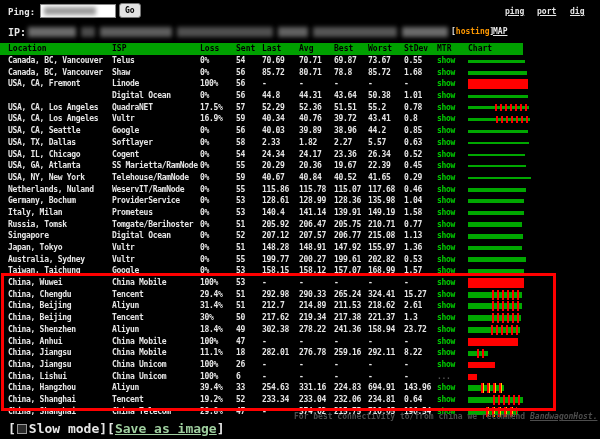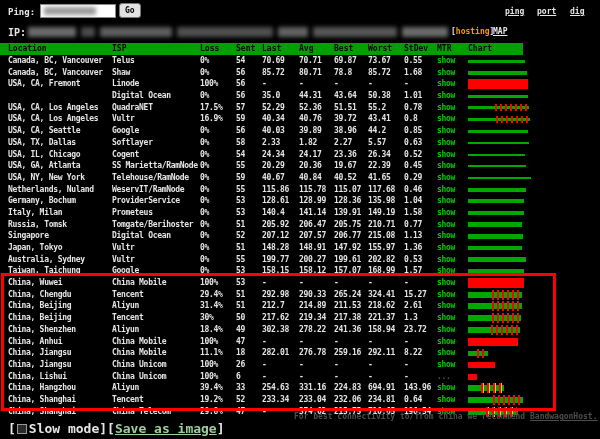--- a/index.html
+++ b/index.html
@@ -41,21 +41,21 @@
   .bar.green{background:var(--chart-green);}
   .bar.red{background:var(--chart-red);}
   .stripes{position:absolute;left:45%;width:52%;top:-2px;bottom:-2px;display:block;
     background:repeating-linear-gradient(90deg,var(--chart-red) 0 2px,transparent 2px 5px);}
   .stripes.red-yellow{left:35%;width:62%;
     background:repeating-linear-gradient(90deg,var(--chart-red) 0 2px,var(--chart-yellow) 2px 3px,transparent 3px 6px);}
   
   .redbox{left:1px;top:273px;width:555px;height:138px;border:3px solid var(--chart-red);box-sizing:border-box;z-index:5;}
   
   .ad{left:294px;top:412px;color:var(--ad-gray);z-index:1;}
-  .ad a{color:var(--ad-gray);}
+  .ad a{color:var(--ad-gray);font-style:italic;}
   .controls{left:8px;top:421px;font-size:13px;}
   .checkbox{display:inline-block;width:8px;height:8px;border:1px solid #999;background:#2a2a2a;vertical-align:-1px;margin:0 2px 0 1px;}
   .save-link{color:#9fcf9f;}
 </style>
 </head>
 <body>
 
 <span class="abs ping-label">Ping:</span>
 <span class="abs ping-input">
   <span class="redact"></span>
@@ -129,21 +129,21 @@
       <span class="cell cl6">-</span>
       <span class="cell cl7">-</span>
       <span class="cell cl8">-</span>
       <span class="cell cl9 show">show</span>
       <span class="bar red" style="width: 60px; height: 10px; top: 1px;"></span>
     </div>
     <div class="trow">
       <span class="cell cl1">Digital Ocean</span>
       <span class="cell cl2">0%</span>
       <span class="cell cl3">56</span>
-      <span class="cell cl4">35.0</span>
+      <span class="cell cl4">44.8</span>
       <span class="cell cl5">44.31</span>
       <span class="cell cl6">43.64</span>
       <span class="cell cl7">50.38</span>
       <span class="cell cl8">1.01</span>
       <span class="cell cl9 show">show</span>
       <span class="bar green" style="width: 60px; height: 3px; top: 4.5px;"></span>
     </div>
     <div class="trow">
       <span class="cell cl0">USA, CA, Los Angeles</span>
       <span class="cell cl1">QuadraNET</span>

